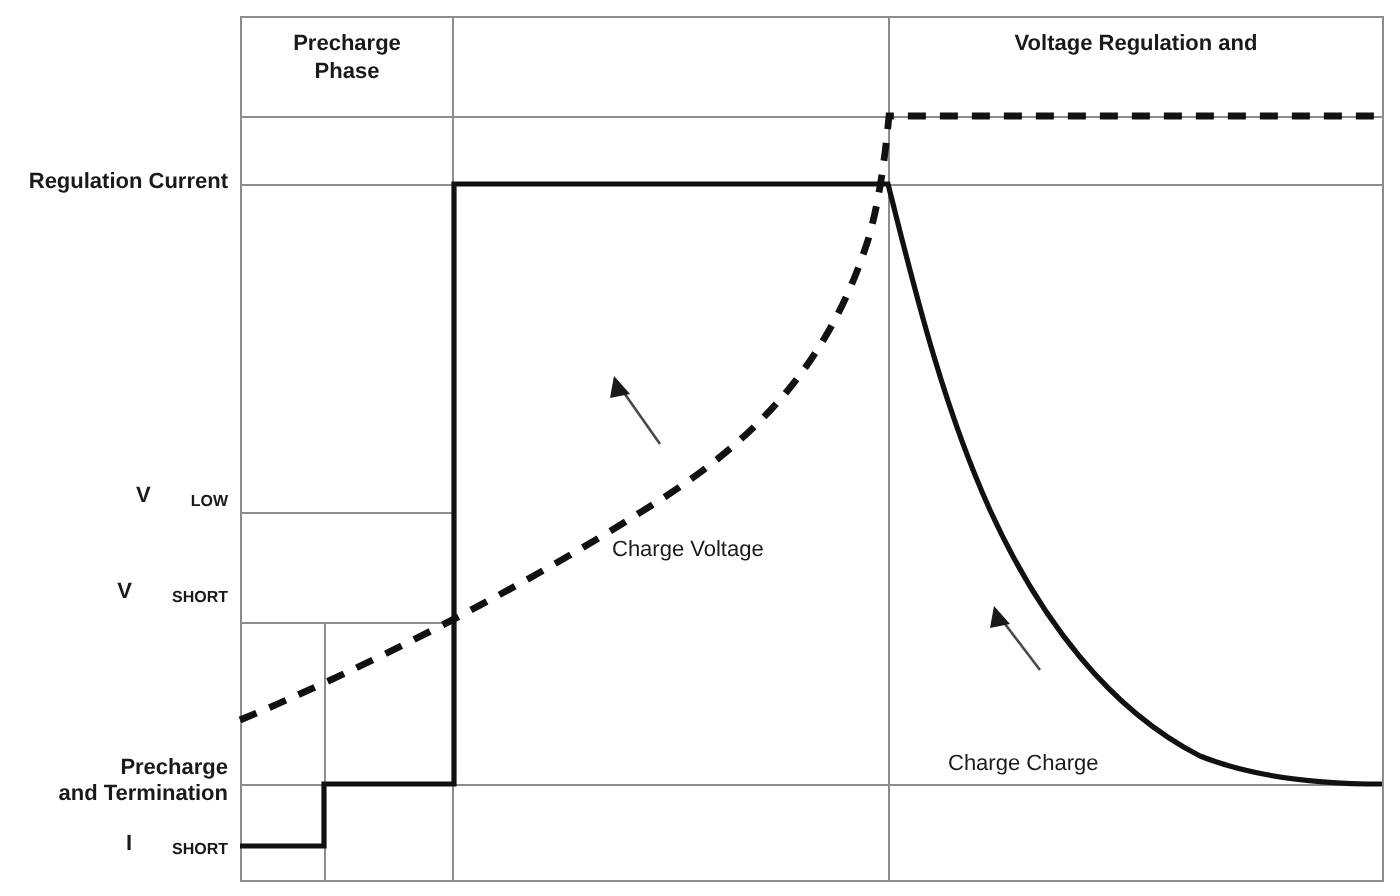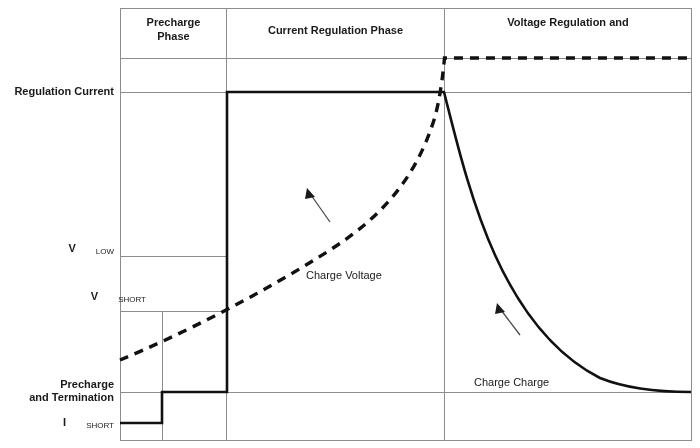--- a/index.html
+++ b/index.html
@@ -25,21 +25,21 @@
     position: absolute;
     font-size: 11px;
     font-weight: bold;
     color: #1a1a1a;
     text-align: right;
     line-height: 1.15;
     white-space: nowrap;
   }
   .axis-label sub {
     font-size: 8px;
-    font-weight: normal;
+    font-weight: bold;
     vertical-align: baseline;
     position: relative;
     bottom: -2px;
     padding-left: 20px;
   }
   .phase-title {
     position: absolute;
     font-size: 11px;
     font-weight: bold;
     color: #1a1a1a;
@@ -95,39 +95,36 @@
     <line x1="520" y1="335" x2="501" y2="310" stroke="#4a4a4a" stroke-width="1.3"></line>
     <polygon points="497,303 505,312, 495,314" fill="#1a1a1a"></polygon>
   </svg>
 
   
   <div class="phase-title" style="left:121px; top:16px; width:105px;">
     <div>Precharge</div>
     <div>Phase</div>
   </div>
 
-  <div class="phase-title" style="left:227px; top:24px; width:217px;">
-    <div>Current Regulation Phase</div>
-  </div>
 
   <div class="phase-title" style="left:445px; top:16px; width:246px;">
     <div>Voltage Regulation and</div>
   </div>
 
   
 
   <div class="axis-label" style="left:0px; top:85px; width:114px;">
     <span>Regulation Current</span>
   </div>
 
   <div class="axis-label" style="left:0px; top:242px; width:114px;">
     <span>V</span><sub>LOW</sub>
   </div>
 
-  <div class="axis-label" style="left:0px; top:290px; width:114px;margin-left:32px;">
+  <div class="axis-label" style="left:0px; top:290px; width:114px;">
     <span>V</span><sub>SHORT</sub>
   </div>
 
   <div class="axis-label" style="left:0px; top:378px; width:114px;">
     <div>Precharge</div>
     <div>and Termination</div>
   </div>
 
   <div class="axis-label" style="left:0px; top:416px; width:114px;">
     <span>I</span><sub>SHORT</sub>

